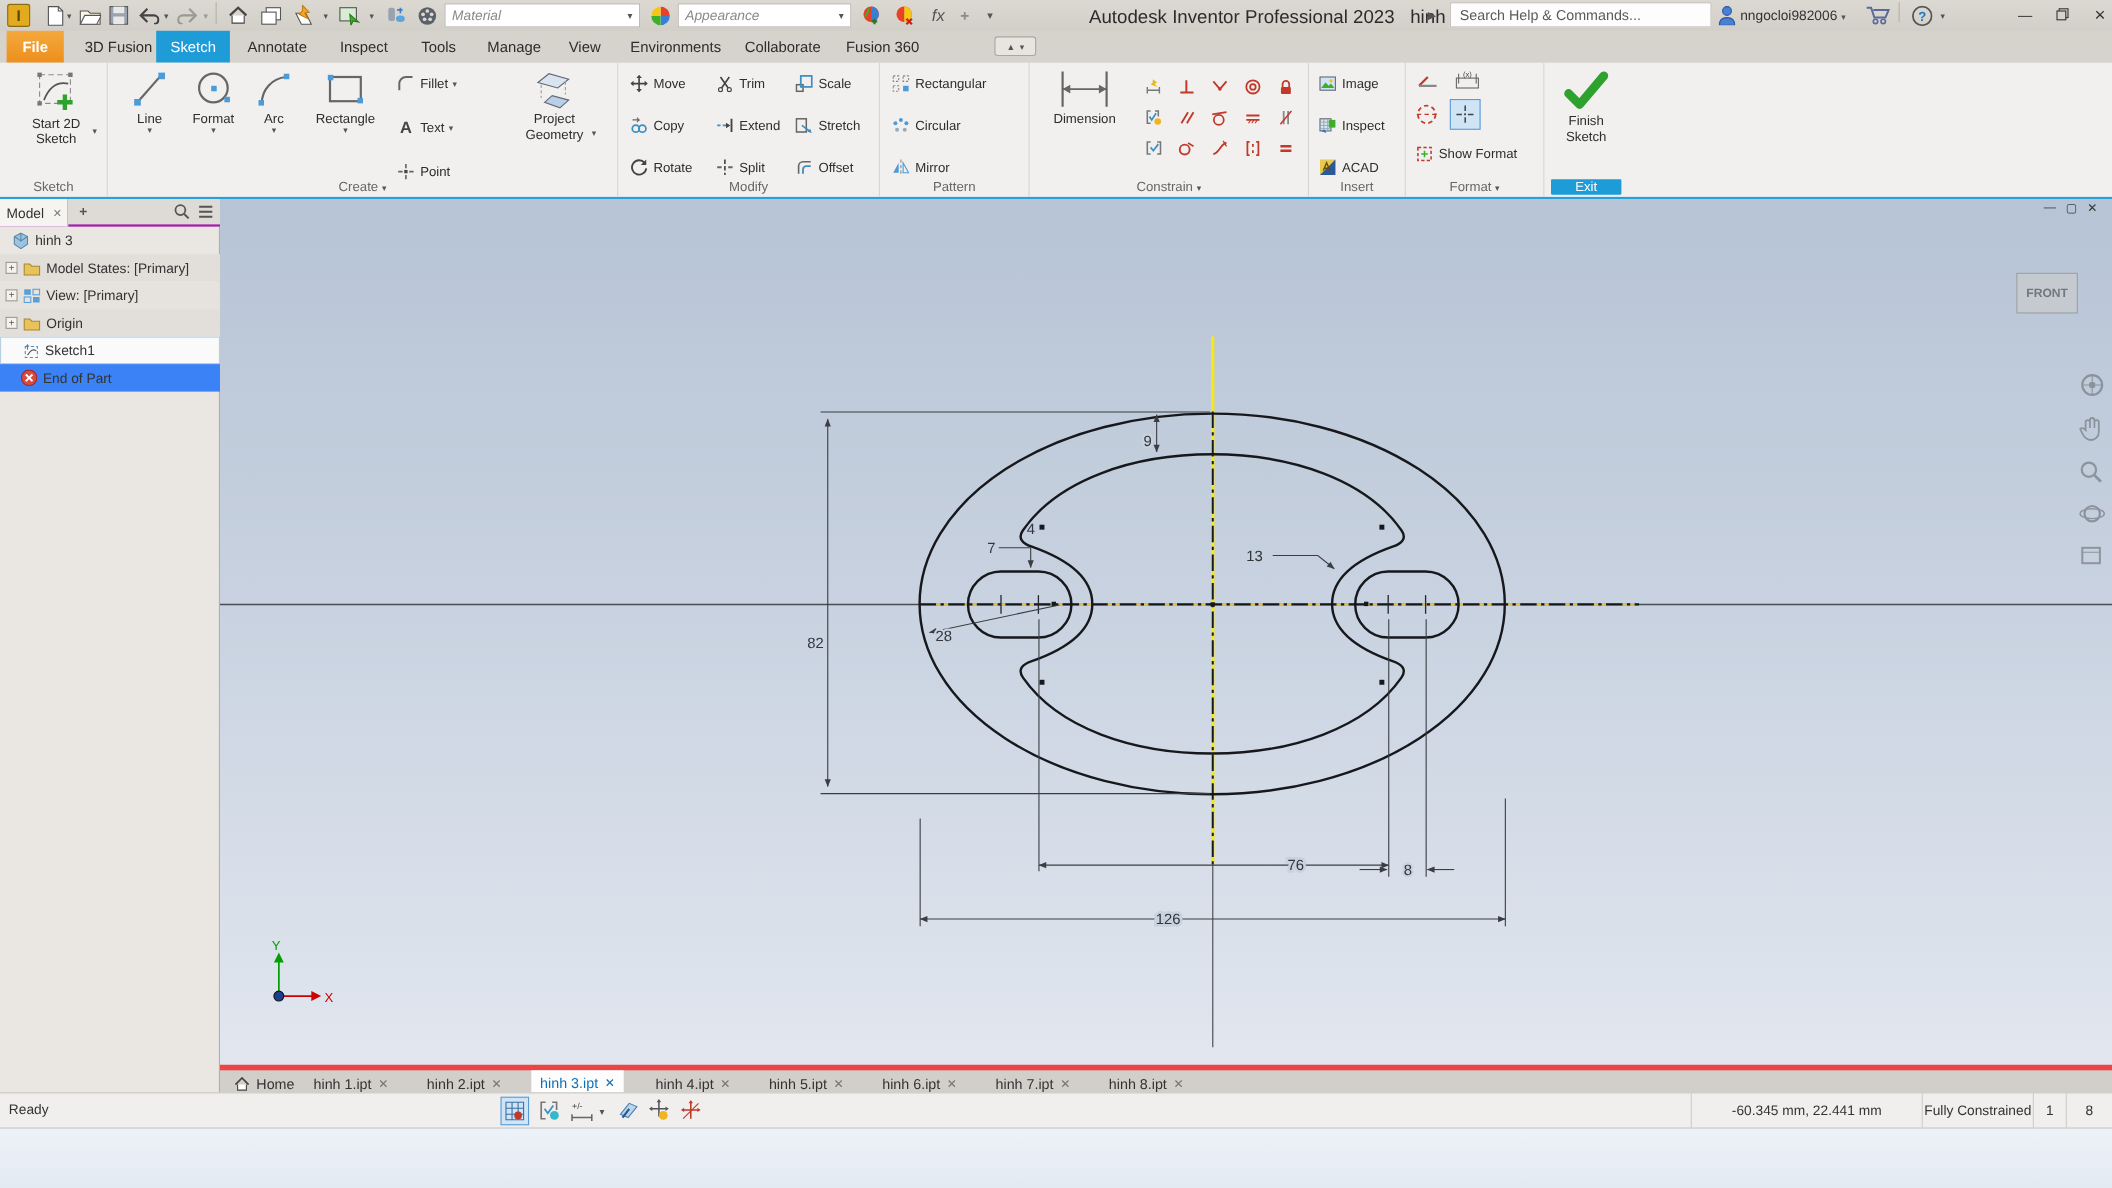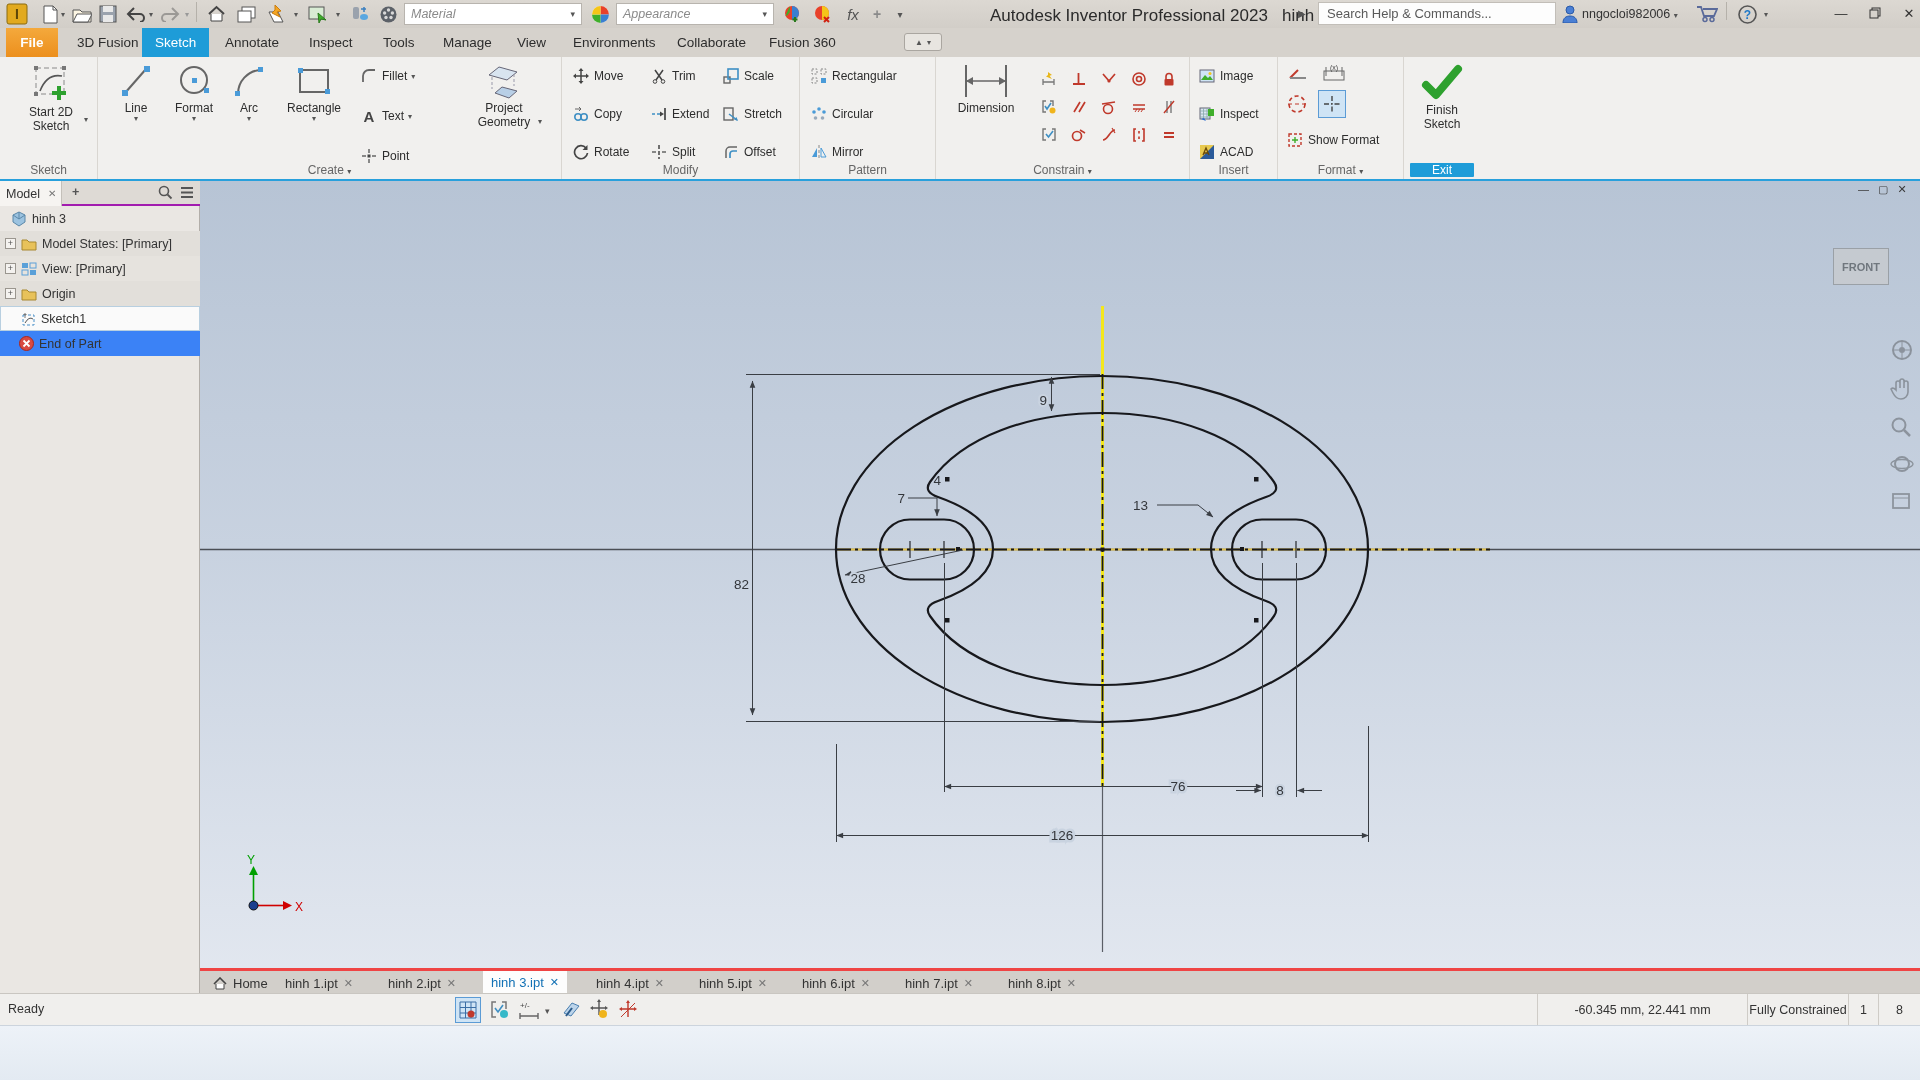--- a/index.html
+++ b/index.html
@@ -31,21 +31,21 @@
 #browser{position:absolute;left:0;top:181px;width:200px;height:812px;background:#eae7e3;border-right:1px solid #b2aea9}
 #bheader{position:absolute;left:0;top:0;width:200px;height:25px;background:#dedad5;border-bottom:2px solid #a21caf;font-size:12.5px;color:#333}
 .brow{position:absolute;left:0;width:200px;height:25px;display:flex;align-items:center;font-size:12.5px;color:#333;gap:5px}
 .brow .exp{width:11px;height:11px;border:1px solid #9a968f;background:#f4f2ef;font-size:9px;line-height:9px;text-align:center;color:#555;margin-left:5px}
 
 #canvas{position:absolute;left:200px;top:181px;width:1720px;height:812px;background:linear-gradient(180deg,#b7c4d5 0%,#c8d2e0 45%,#e3e8f0 100%)}
 #viewcube{position:absolute;left:1833px;top:248px;width:56px;height:37px;background:rgba(198,202,207,.9);border:1px solid #9aa0a6;color:#70777e;font-weight:bold;font-size:11px;display:flex;align-items:center;justify-content:center}
 #docwin{position:absolute;left:1858px;top:183px;display:flex;gap:9px;color:#3a3a3a;font-size:11px}
 #navbar{position:absolute;left:1890px;top:338px;display:flex;flex-direction:column;gap:11px;opacity:.75}
 
-#doctabs{position:absolute;left:200px;top:968px;width:1720px;height:25px;background:#d2cfca;border-top:3px solid #ef4444;font-size:13px}
+#doctabs{position:absolute;left:200px;top:968px;width:1720px;height:25px;background:#d2cfca;border-top:5px solid #ef4444;font-size:13px}
 .dtab{position:absolute;top:0;height:25px;display:flex;align-items:center;gap:6px;padding:0 8px;color:#333}
 .dtab .x{color:#777;font-size:11px}
 .dtab.active{background:#fdfdfd;color:#1271b5;border-bottom:3px solid #1e9cd8}
 .dtab.active .x{color:#1271b5}
 
 #statusbar{position:absolute;left:0;top:993px;width:1920px;height:32px;background:#f0efed;border-top:1px solid #c9c6c1;font-size:12.5px;color:#333}
 .scell{position:absolute;top:0;height:32px;display:flex;align-items:center;justify-content:center;border-left:1px solid #cfccc7}
 
 #taskbar{position:absolute;left:0;top:1025px;width:1920px;height:55px;background:linear-gradient(#edf2f8,#e3eaf2);border-top:1px solid #ccd4dd}
 text{font-family:"Liberation Sans",sans-serif}

